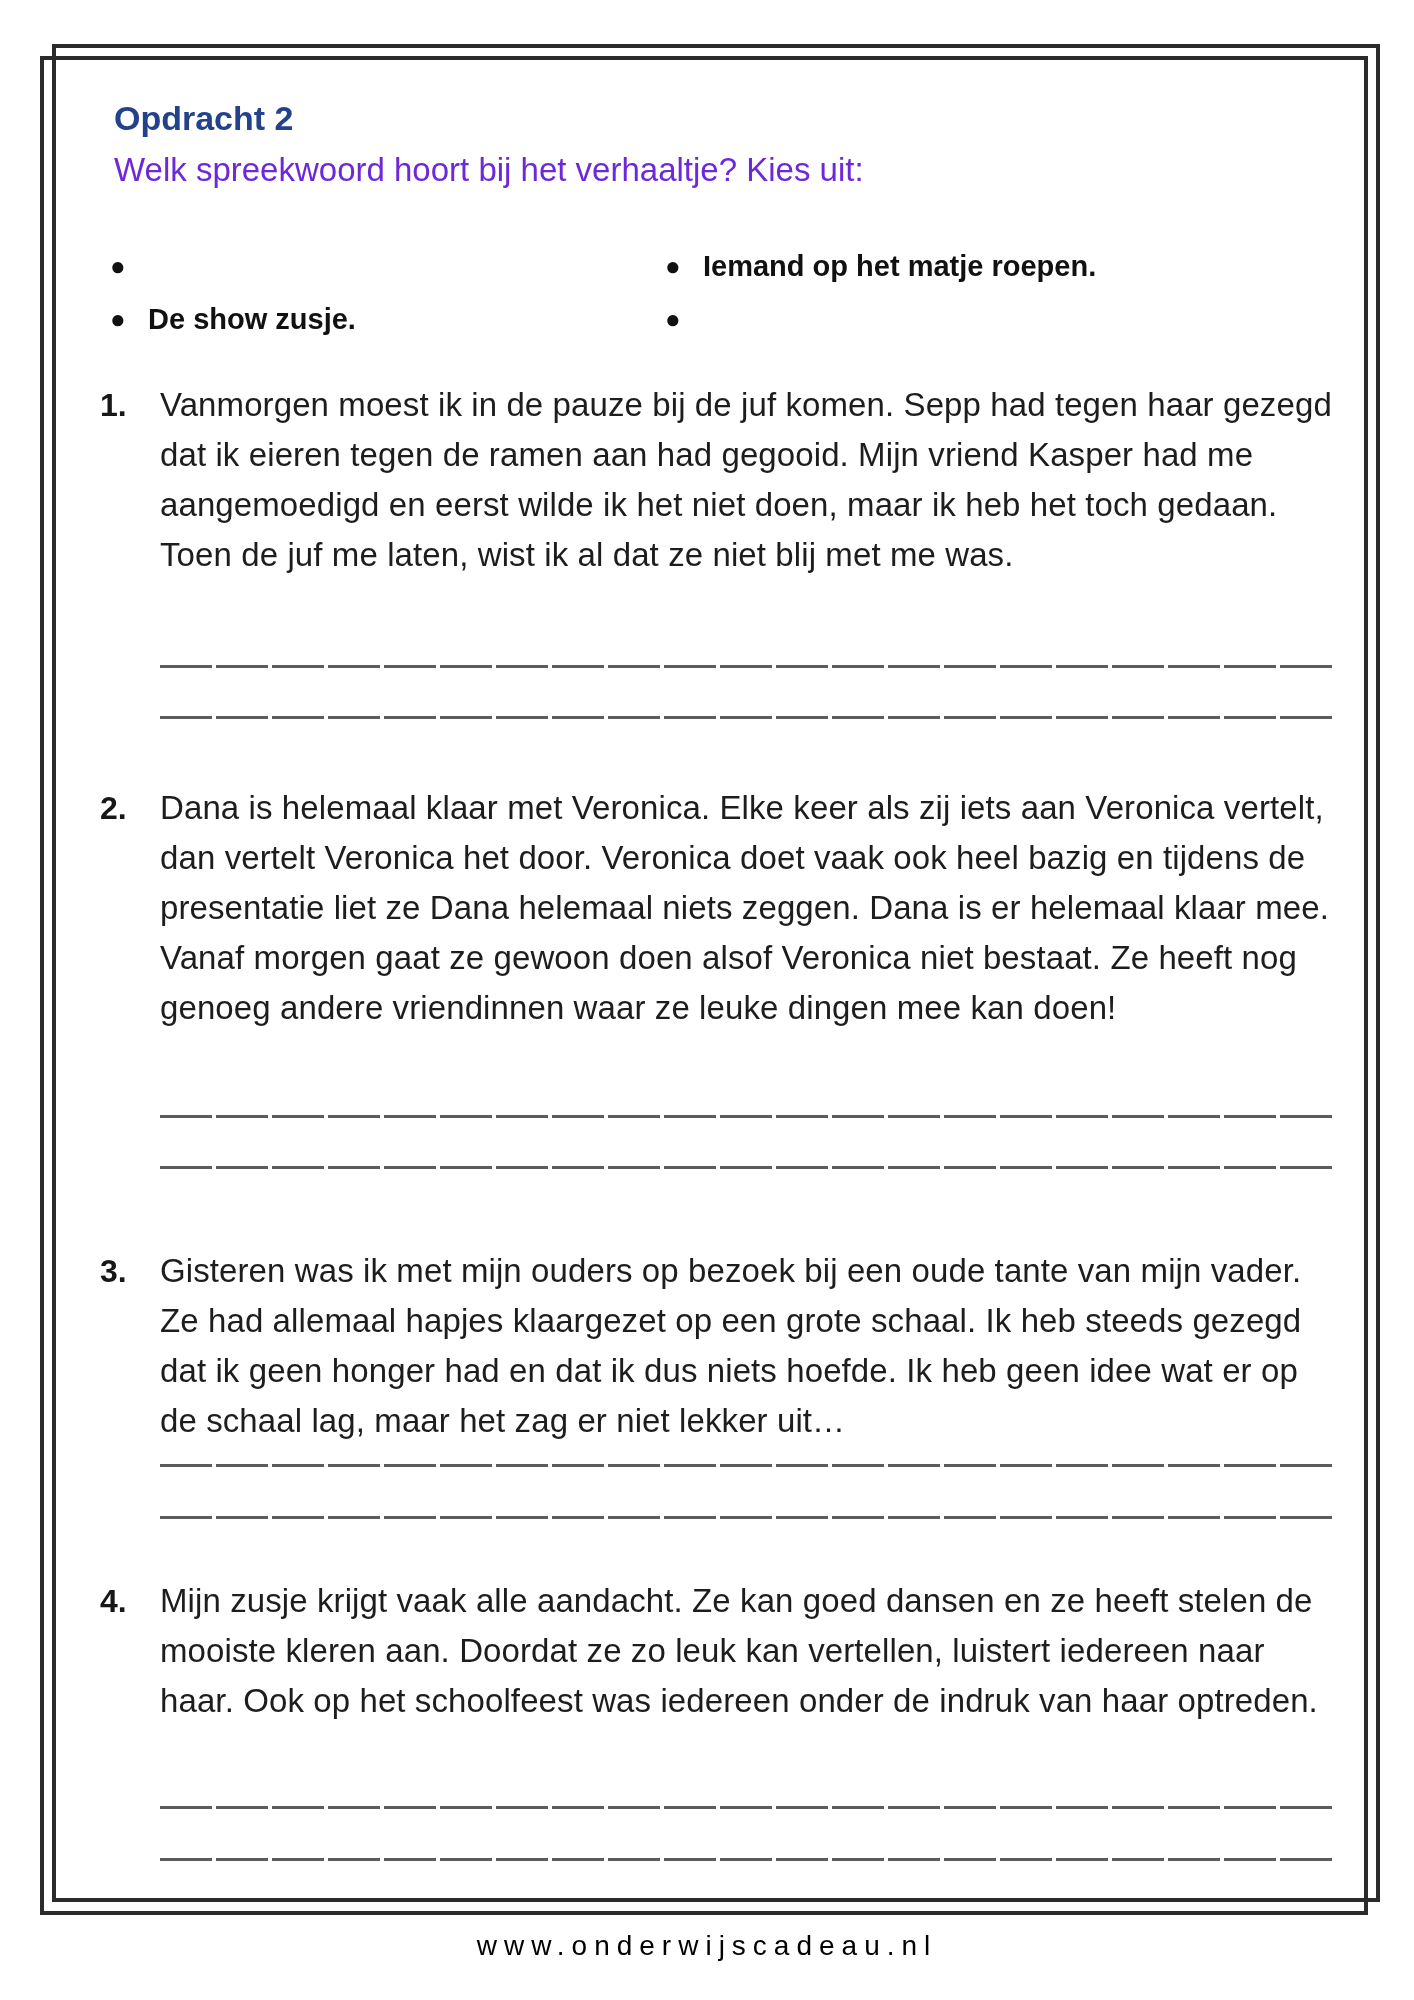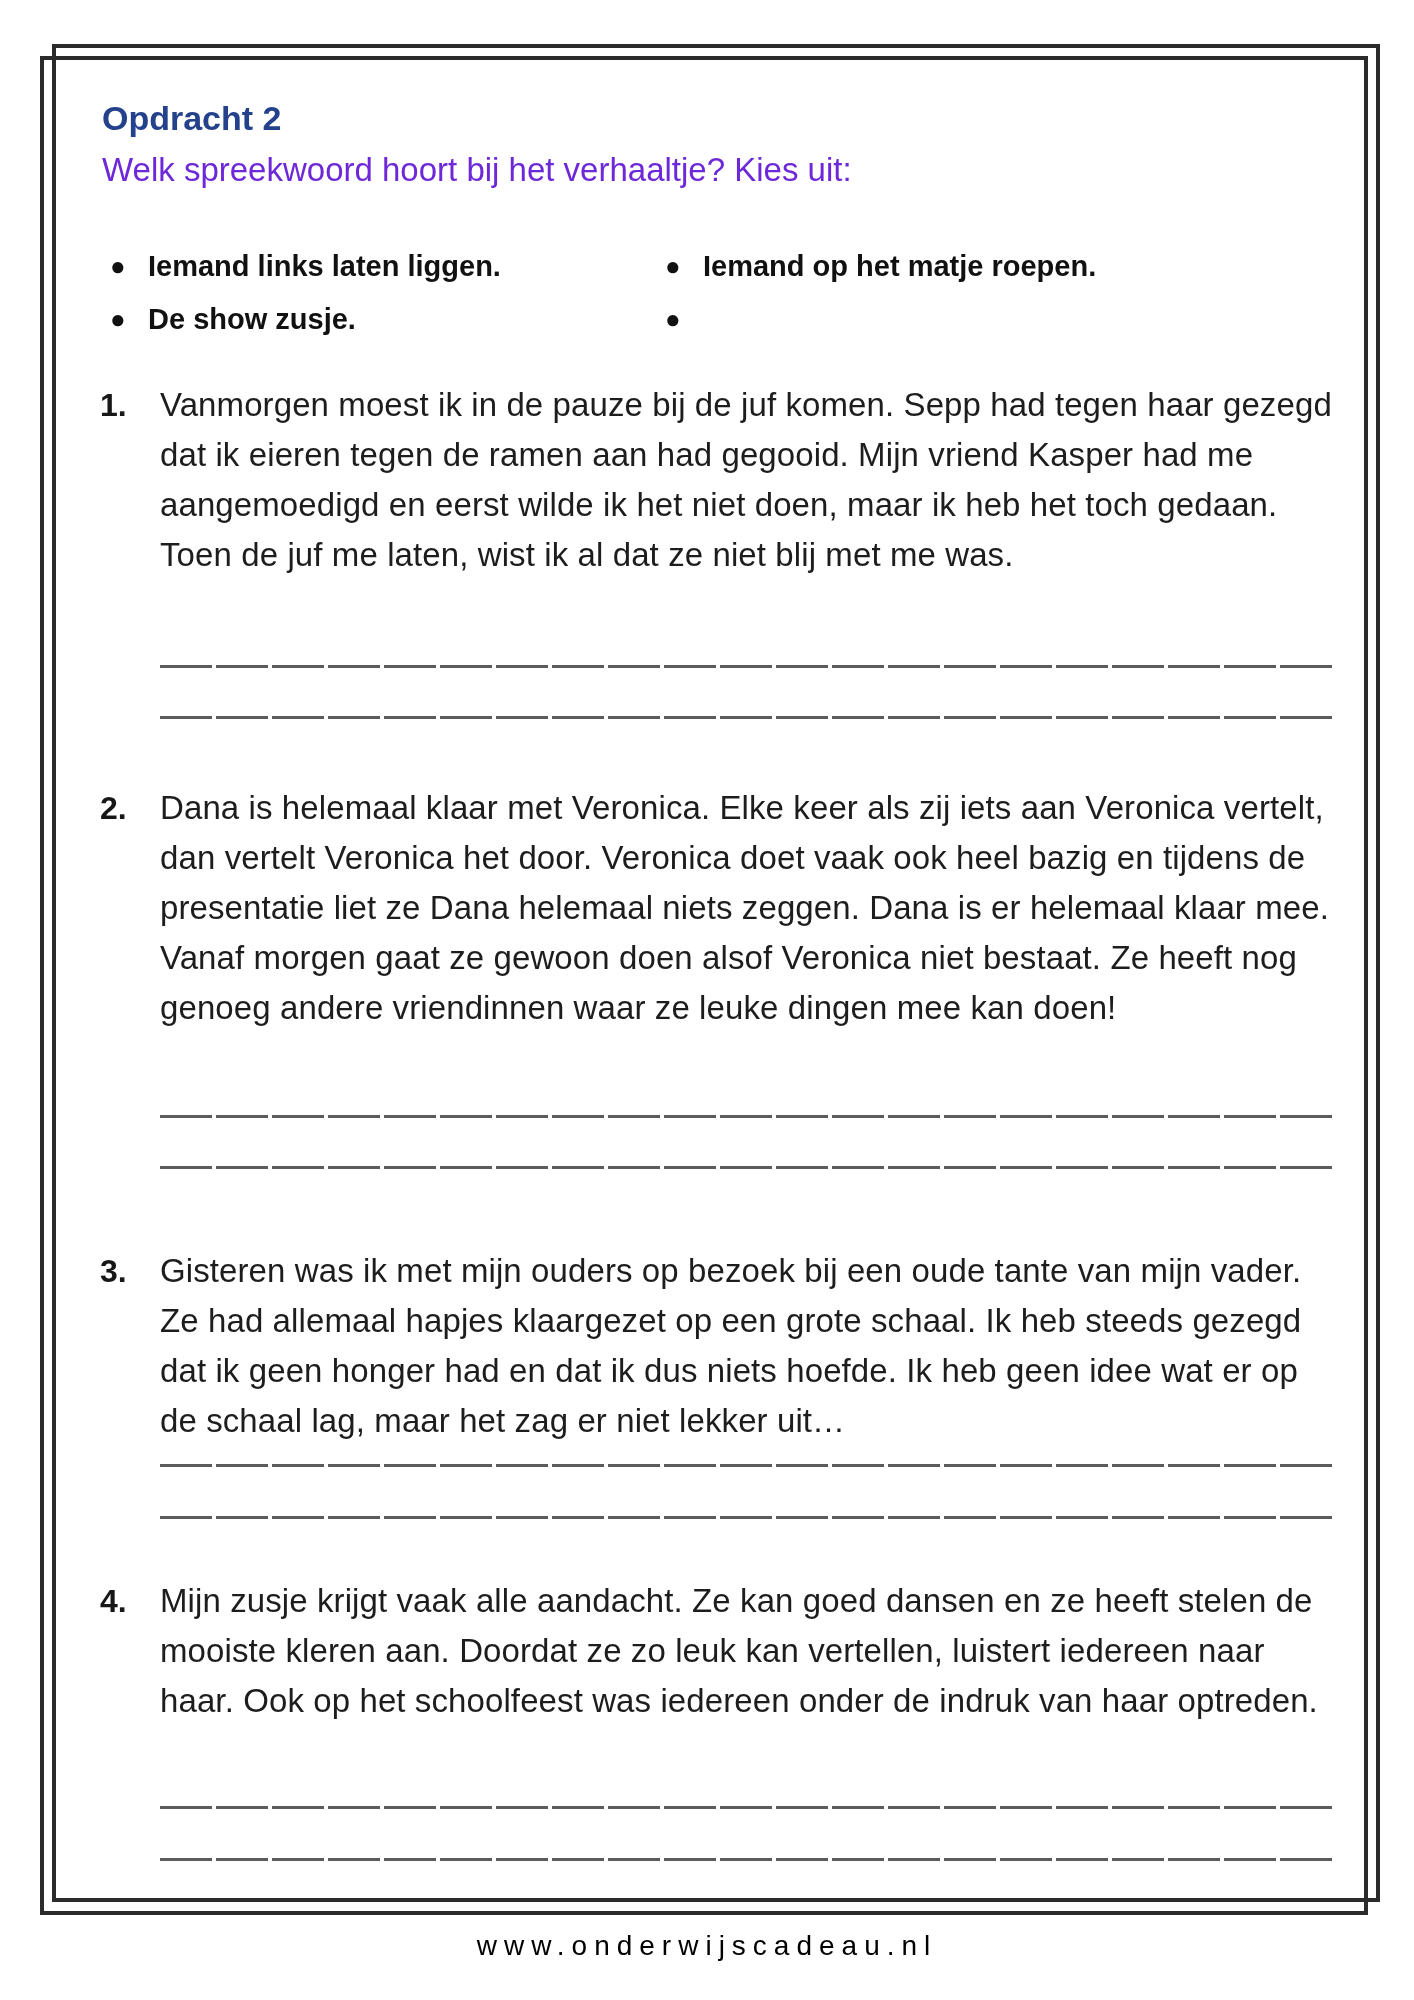--- a/index.html
+++ b/index.html
@@ -11,21 +11,21 @@
     font-family: "Liberation Sans", sans-serif;
     color: #1d1d1d;
   }
 
   
   .frame { position: absolute; border: 4px solid #2b2b2b; box-sizing: border-box; background: transparent; }
   .frame-front { left: 52px; top: 44px; width: 1328px; height: 1858px; }
   .frame-back  { left: 40px; top: 56px; width: 1328px; height: 1859px; }
 
   
-  .header { position: absolute; left: 102px; top: 96px; width: 1180px; }
+  .header { position: absolute; left: 114px; top: 96px; width: 1180px; }
   .title    { font-size: 34px; font-weight: bold; color: #24418c; line-height: 44px; margin: 0; }
   .subtitle { font-size: 33px; font-weight: normal; color: #6d28d9; line-height: 44px; margin: 8px 0 0 0; }
 
   
   .choices {
     position: absolute; left: 110px; top: 240px; width: 1230px;
     display: grid;
     grid-template-columns: 555px auto;
     grid-template-rows: repeat(2, 53px);
     grid-auto-flow: column;
@@ -70,21 +70,20 @@
 <div class="frame frame-front"></div>
 
 <div class="header">
   <h1 class="title">Opdracht 2</h1>
   <h2 class="subtitle">Welk spreekwoord hoort bij het verhaaltje? Kies uit:</h2>
 </div>
 
 <div class="choices">
   <div class="choice">
     <span class="bullet">●</span>
-    <span>Iemand links laten liggen.</span>
   </div>
   <div class="choice">
     <span class="bullet">●</span>
     <span>De show zusje.</span>
   </div>
   <div class="choice">
     <span class="bullet">●</span>
     <span>Iemand op het matje roepen.</span>
   </div>
   <div class="choice">

